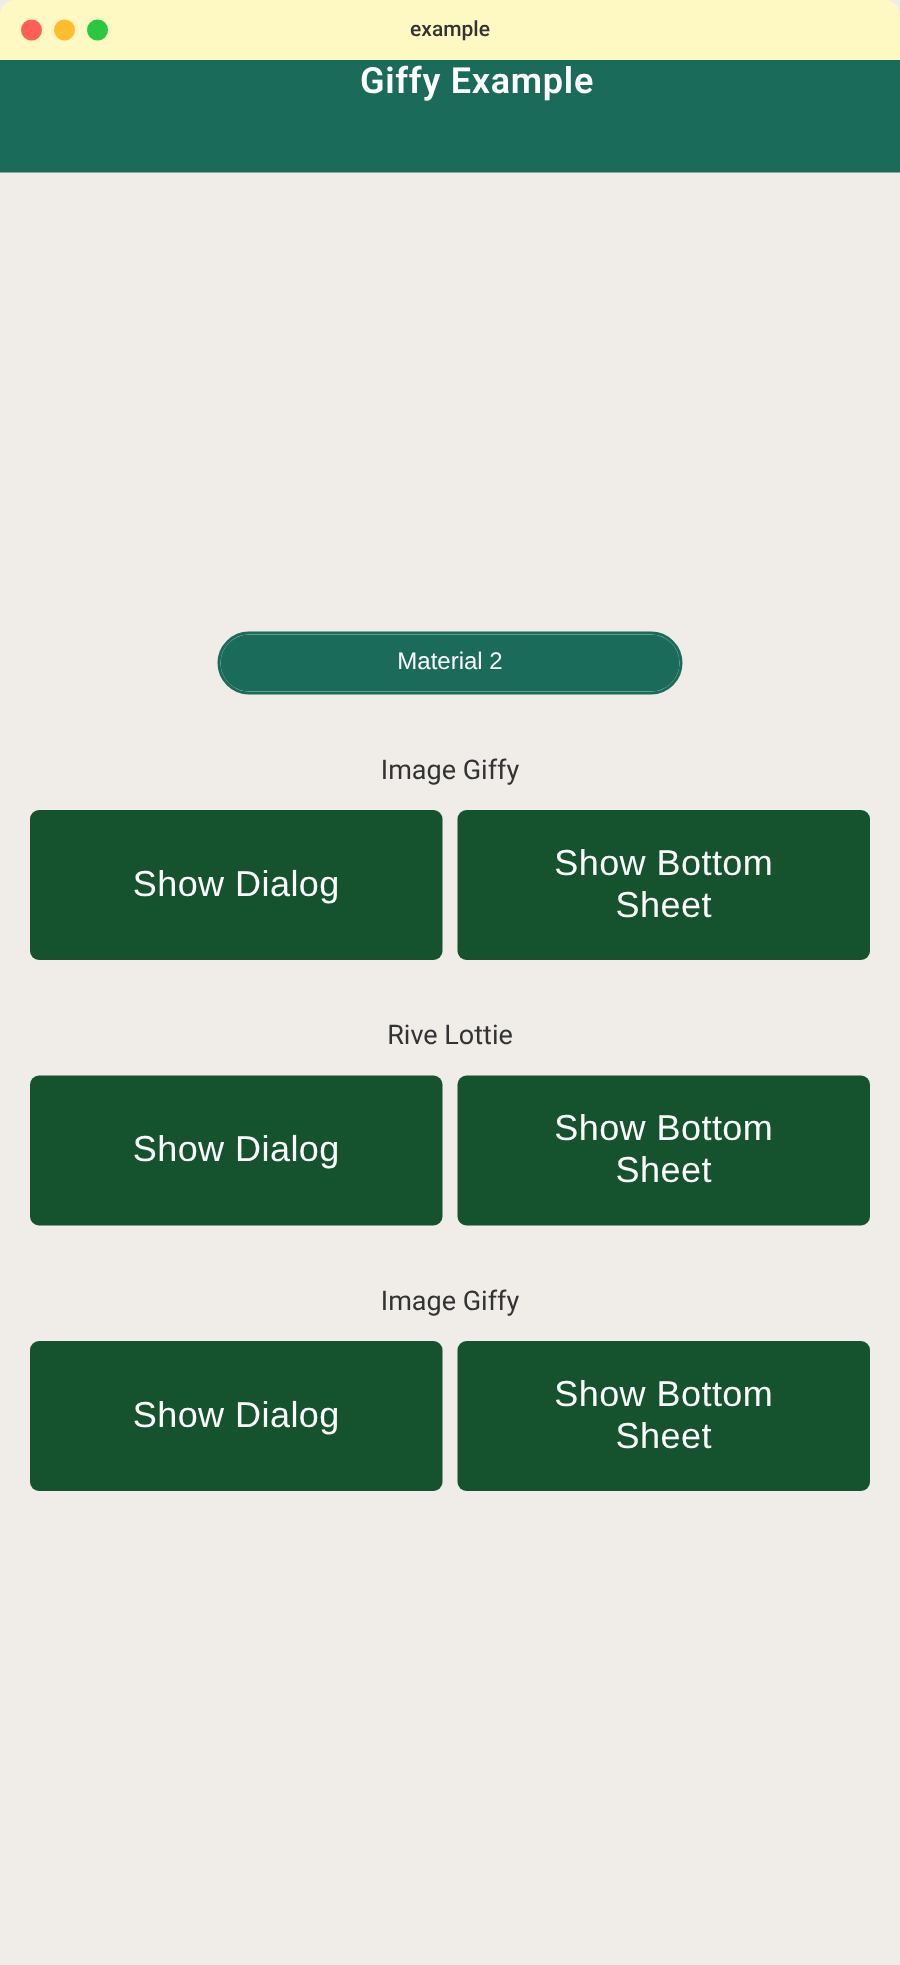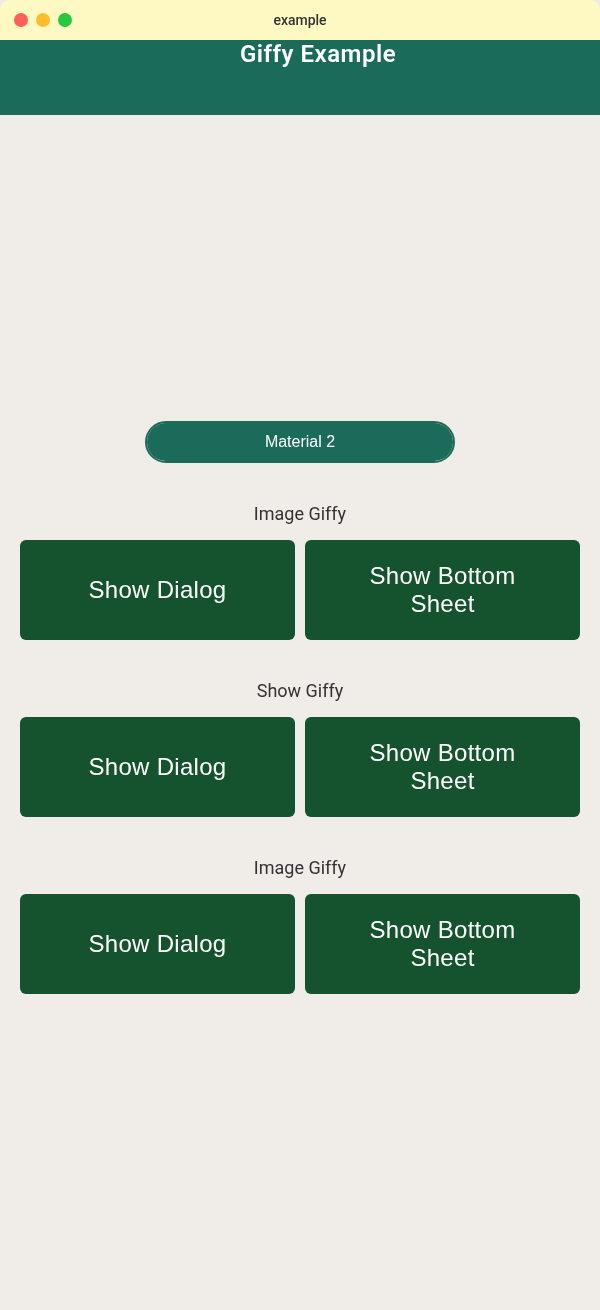--- a/index.html
+++ b/index.html
@@ -175,21 +175,21 @@
 
   <div class="section">
     <div class="section-title">Image Giffy</div>
     <div class="button-row">
       <button class="btn">Show Dialog</button>
       <button class="btn">Show Bottom Sheet</button>
     </div>
   </div>
 
   <div class="section">
-    <div class="section-title">Show Giffy</div>
+    <div class="section-title">Rive Lottie</div>
     <div class="button-row">
       <button class="btn">Show Dialog</button>
       <button class="btn">Show Bottom Sheet</button>
     </div>
   </div>
 
   <div class="section">
     <div class="section-title">Image Giffy</div>
     <div class="button-row">
       <button class="btn">Show Dialog</button>

